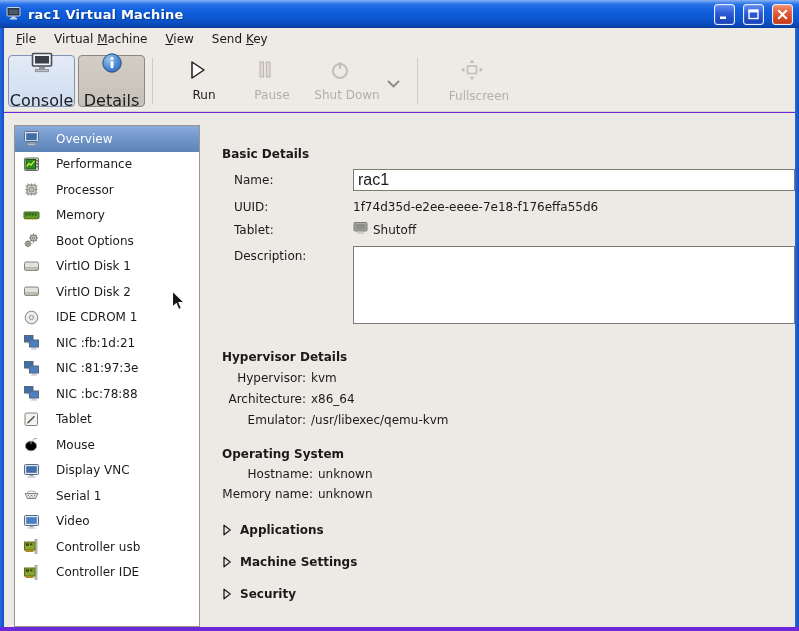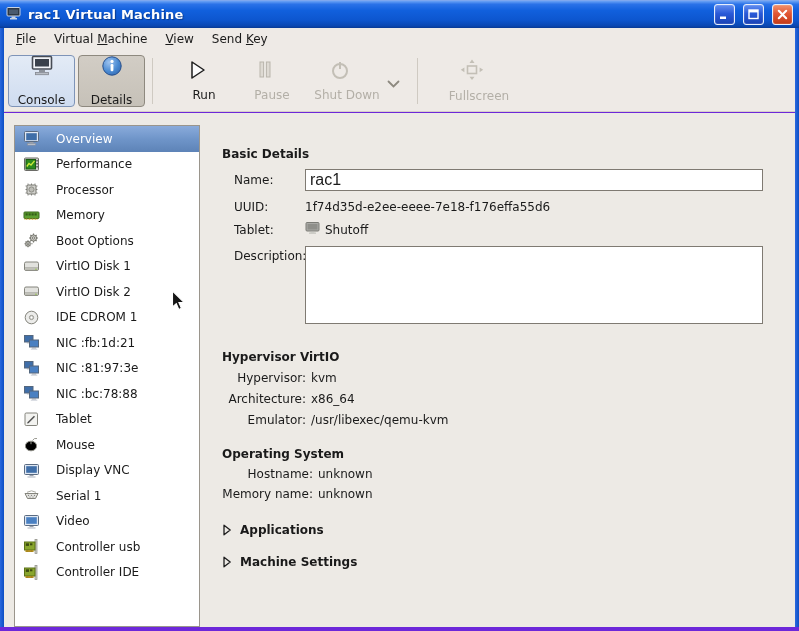--- a/index.html
+++ b/index.html
@@ -36,21 +36,21 @@
   .menu-item .mn { text-decoration:underline; }
   
   #toolbar {
     position:absolute; left:4px; top:50px; width:791px; height:62px;
     background:#eeeae6; border-bottom:1px solid #d6d1c9;
     display:flex; align-items:center;
   }
   .tbtn {
     width:67px; height:52px; margin-left:3px; border-radius:4px;
     display:flex; flex-direction:column; align-items:center; justify-content:center; gap:12px;
-    font-size:12px; color:#1a1a1a; font-family:inherit;
+    font-size:16px; color:#1a1a1a; font-family:inherit;
   }
   .tbtn.console { background:linear-gradient(180deg,#e3ebf6,#cfdcf0); border:1px solid #7e94b8; margin-left:4px; }
   .tbtn.details { background:linear-gradient(180deg,#d2cdc5,#c6c1b8); border:1px solid #8e897f; }
   .tsep { width:1px; height:46px; background:#cfcac2; margin:0 7px; }
   .taction {
     background:none; border:none; height:56px; display:flex; flex-direction:column;
     align-items:center; justify-content:center; gap:4px; font-size:12px; font-family:inherit;
   }
   .taction .lbl { color:#1a1a1a;padding-left:14px; }
   .taction.disabled .lbl { color:#b3afa7;text-align:center; }
@@ -68,21 +68,21 @@
   }
   .side-row.selected {
     background:linear-gradient(180deg,#8aabdb 0%,#6f95c9 50%,#5d83b7 100%);
     color:#fff;
   }
   .side-ic { width:18px; height:17px; display:flex; align-items:center; justify-content:center; flex:none; }
   
   #main-panel { position:absolute; left:196px; top:0; width:595px; height:514px; font-size:12px; color:#1a1a1a;margin-top:14px; }
   .heading { font-weight:bold; font-size:12px; margin-left:22px; }
   #h-basic { margin-top:20px; }
-  .brow { margin-left:34px; margin-top:6px; display:flex; align-items:center; }
+  .brow { margin-left:34px; margin-top:6px; display:flex; align-items:center;gap:48px; }
   .blabel { display:inline-block; width:71px; flex:none; }
   #name-input {
     width:458px; height:22px; border:1px solid #7f7a72; background:#fff;
     font-size:16px; font-family:Liberation Sans, sans-serif; padding:0 4px; color:#1a1a1a;
   }
   #row-name { margin-top:8px; }
   #row-uuid { margin-top:9px; }
   #row-status { margin-top:7px; }
   #row-desc { margin-top:8px; align-items:flex-start; }
   #desc-input {
@@ -476,40 +476,46 @@
               </svg></span>
           <span>Shutoff</span>
         </span>
       </div>
 
       <div class="brow" id="row-desc">
         <span class="blabel" style="padding-top:3px;">Description:</span>
         <textarea id="desc-input" style=""></textarea>
       </div>
 
-      <div class="heading" id="h-hyp">Hypervisor VirtIO</div>
+      <div class="heading" id="h-hyp">Hypervisor Details</div>
       <div class="hrow"><span class="hlabel">Hypervisor:</span><span>kvm</span></div>
       <div class="hrow"><span class="hlabel">Architecture:</span><span>x86_64</span></div>
       <div class="hrow"><span class="hlabel">Emulator:</span><span>/usr/libexec/qemu-kvm</span></div>
 
       <div class="heading" id="h-os">Operating System</div>
       <div class="osrow"><span class="oslabel">Hostname:</span><span>unknown</span></div>
       <div class="osrow"><span class="oslabel">Memory name:</span><span>unknown</span></div>
 
       <div class="expander" id="exp-apps">
         <svg width="10" height="12" viewBox="0 0 10 12">
             <path d="M2 1.2 L8.2 6 L2 10.8 Z" fill="none" stroke="#1e1e1e" stroke-width="1.3" stroke-linejoin="round"></path>
           </svg>
         <span class="xlabel">Applications</span>
       </div>
       <div class="expander">
         <svg width="10" height="12" viewBox="0 0 10 12">
             <path d="M2 1.2 L8.2 6 L2 10.8 Z" fill="none" stroke="#1e1e1e" stroke-width="1.3" stroke-linejoin="round"></path>
           </svg>
         <span class="xlabel">Machine Settings</span>
+      </div>
+      <div class="expander">
+        <svg width="10" height="12" viewBox="0 0 10 12">
+            <path d="M2 1.2 L8.2 6 L2 10.8 Z" fill="none" stroke="#1e1e1e" stroke-width="1.3" stroke-linejoin="round"></path>
+          </svg>
+        <span class="xlabel">Security</span>
       </div>
     </div>
   </div>
 
   <div id="cursor">
     <svg width="15" height="22" viewBox="0 0 15 22">
         <path d="M1.5 1 L1.5 17 L5.3 13.6 L7.8 19.5 L10.4 18.3 L7.9 12.6 L13 12.4 Z" fill="#161616" stroke="#fff" stroke-width="1.1"></path>
       </svg>
   </div>
 

